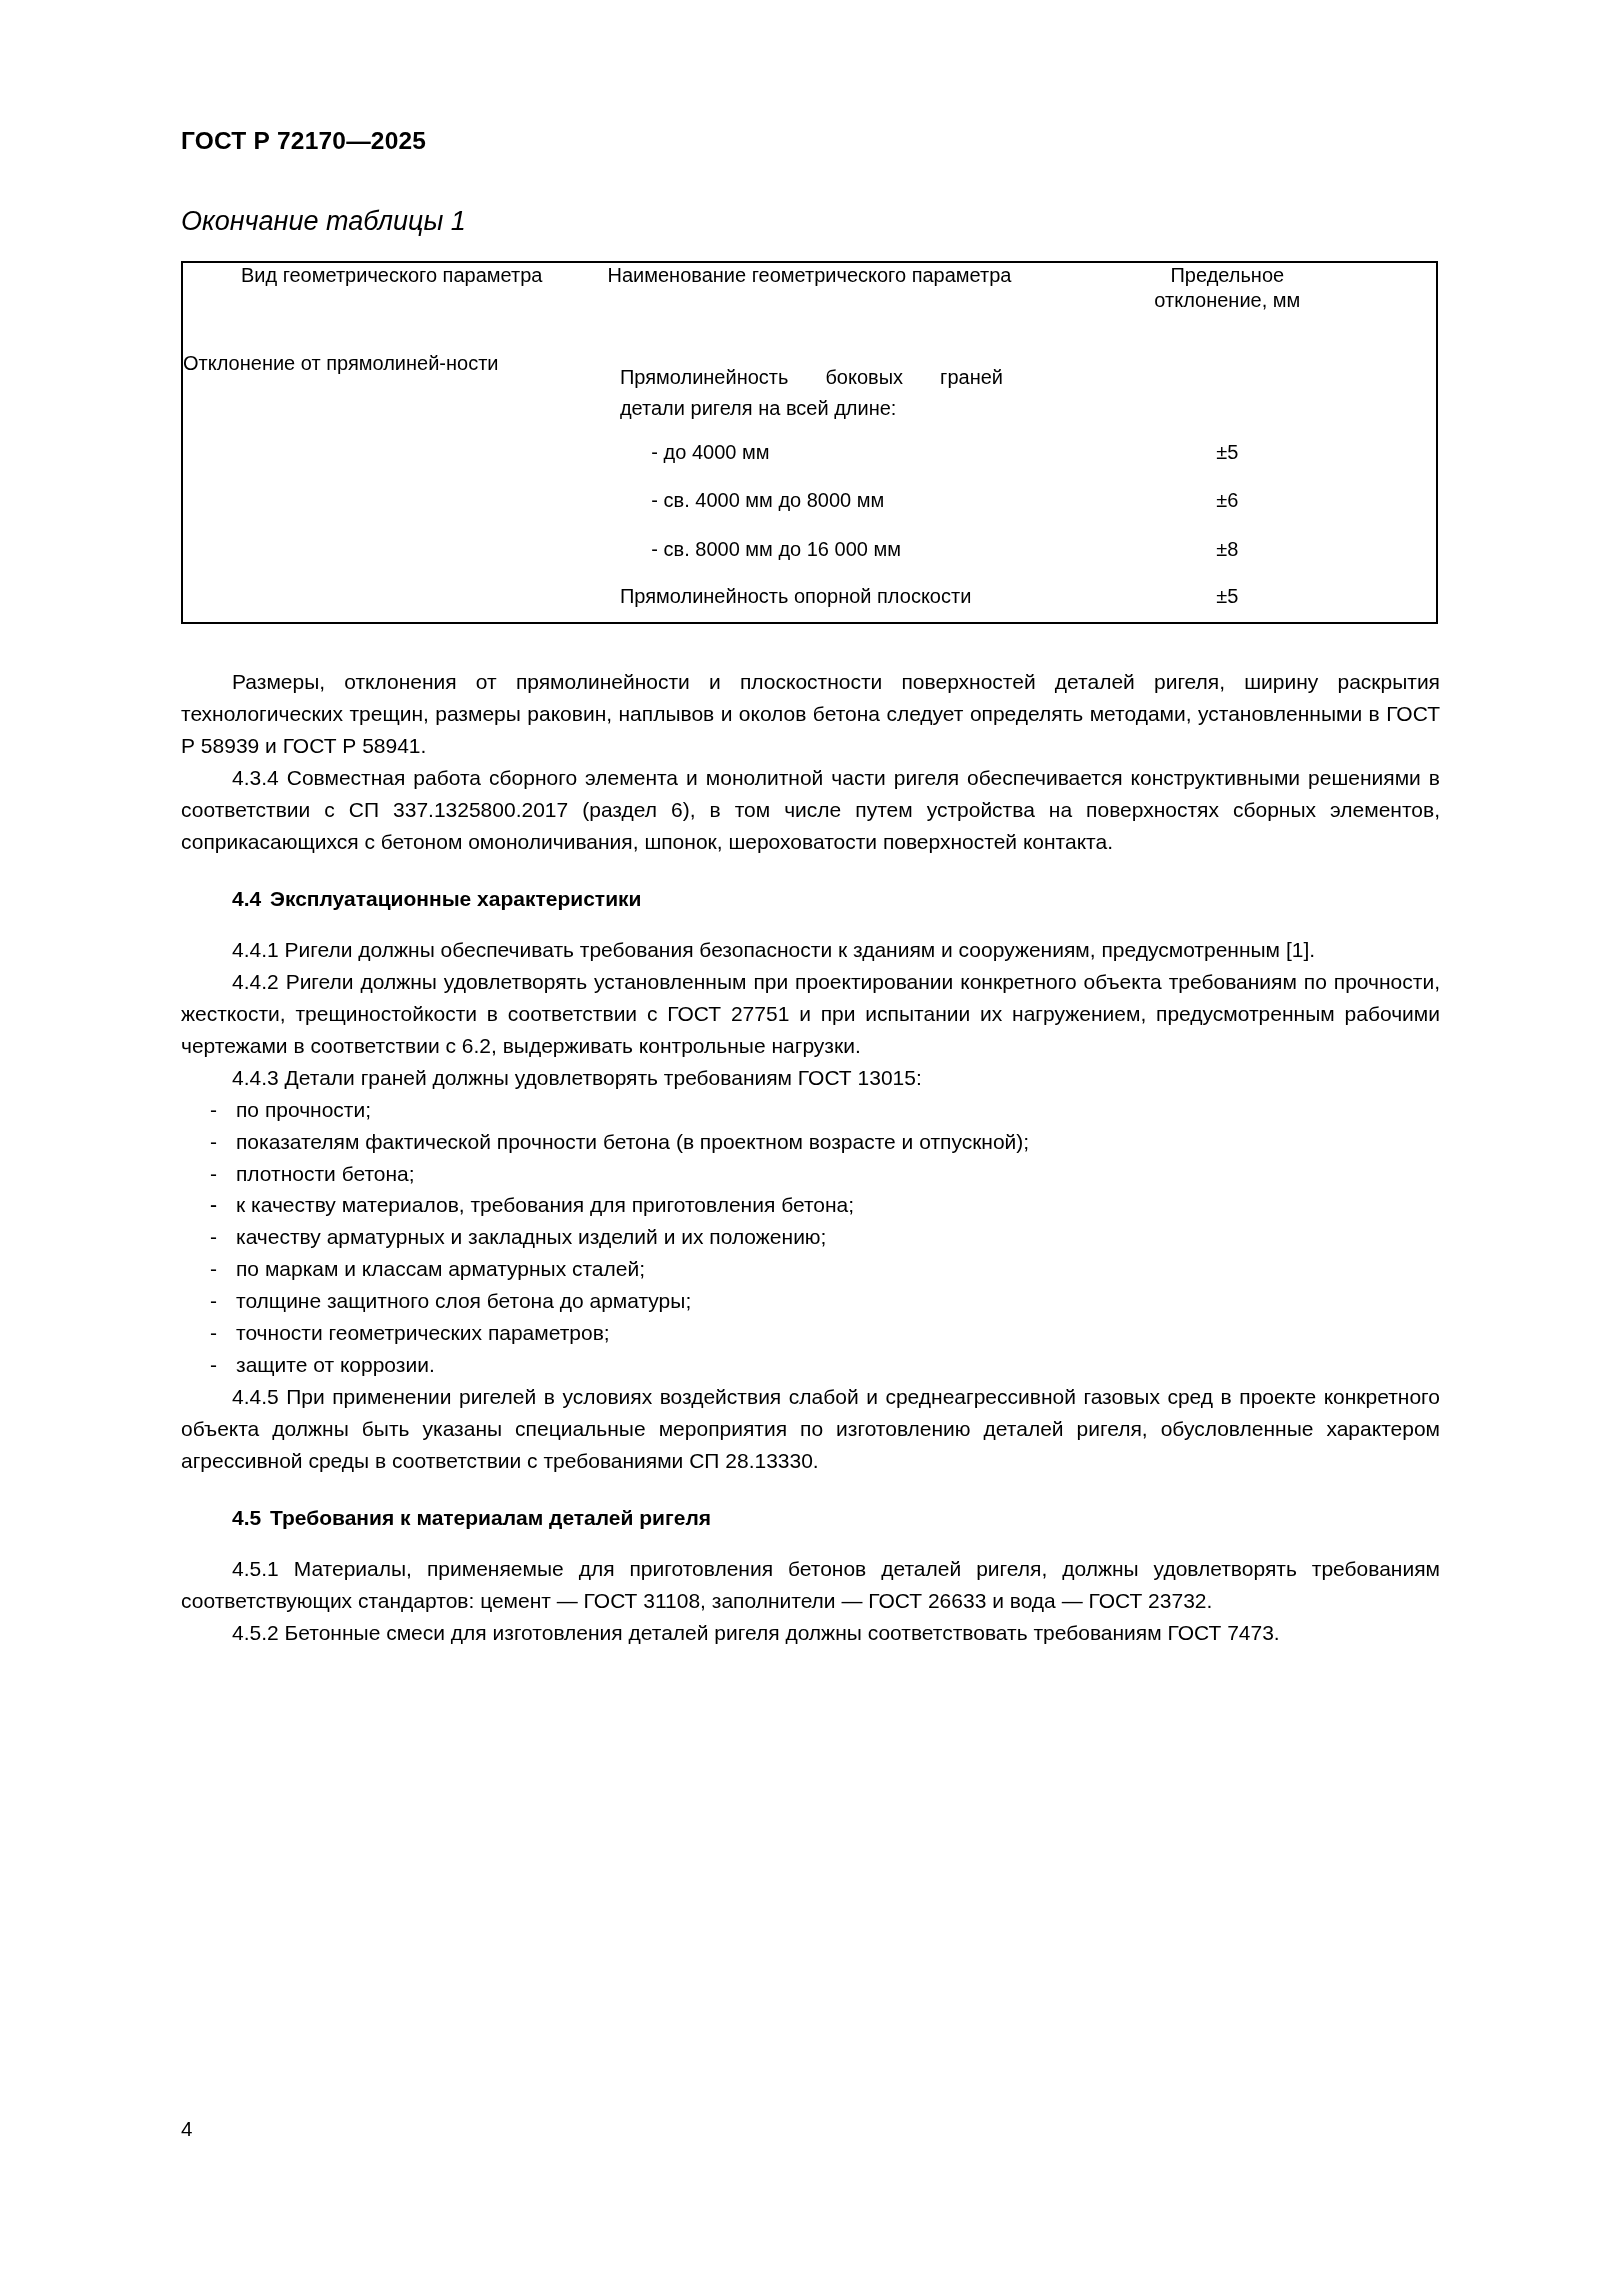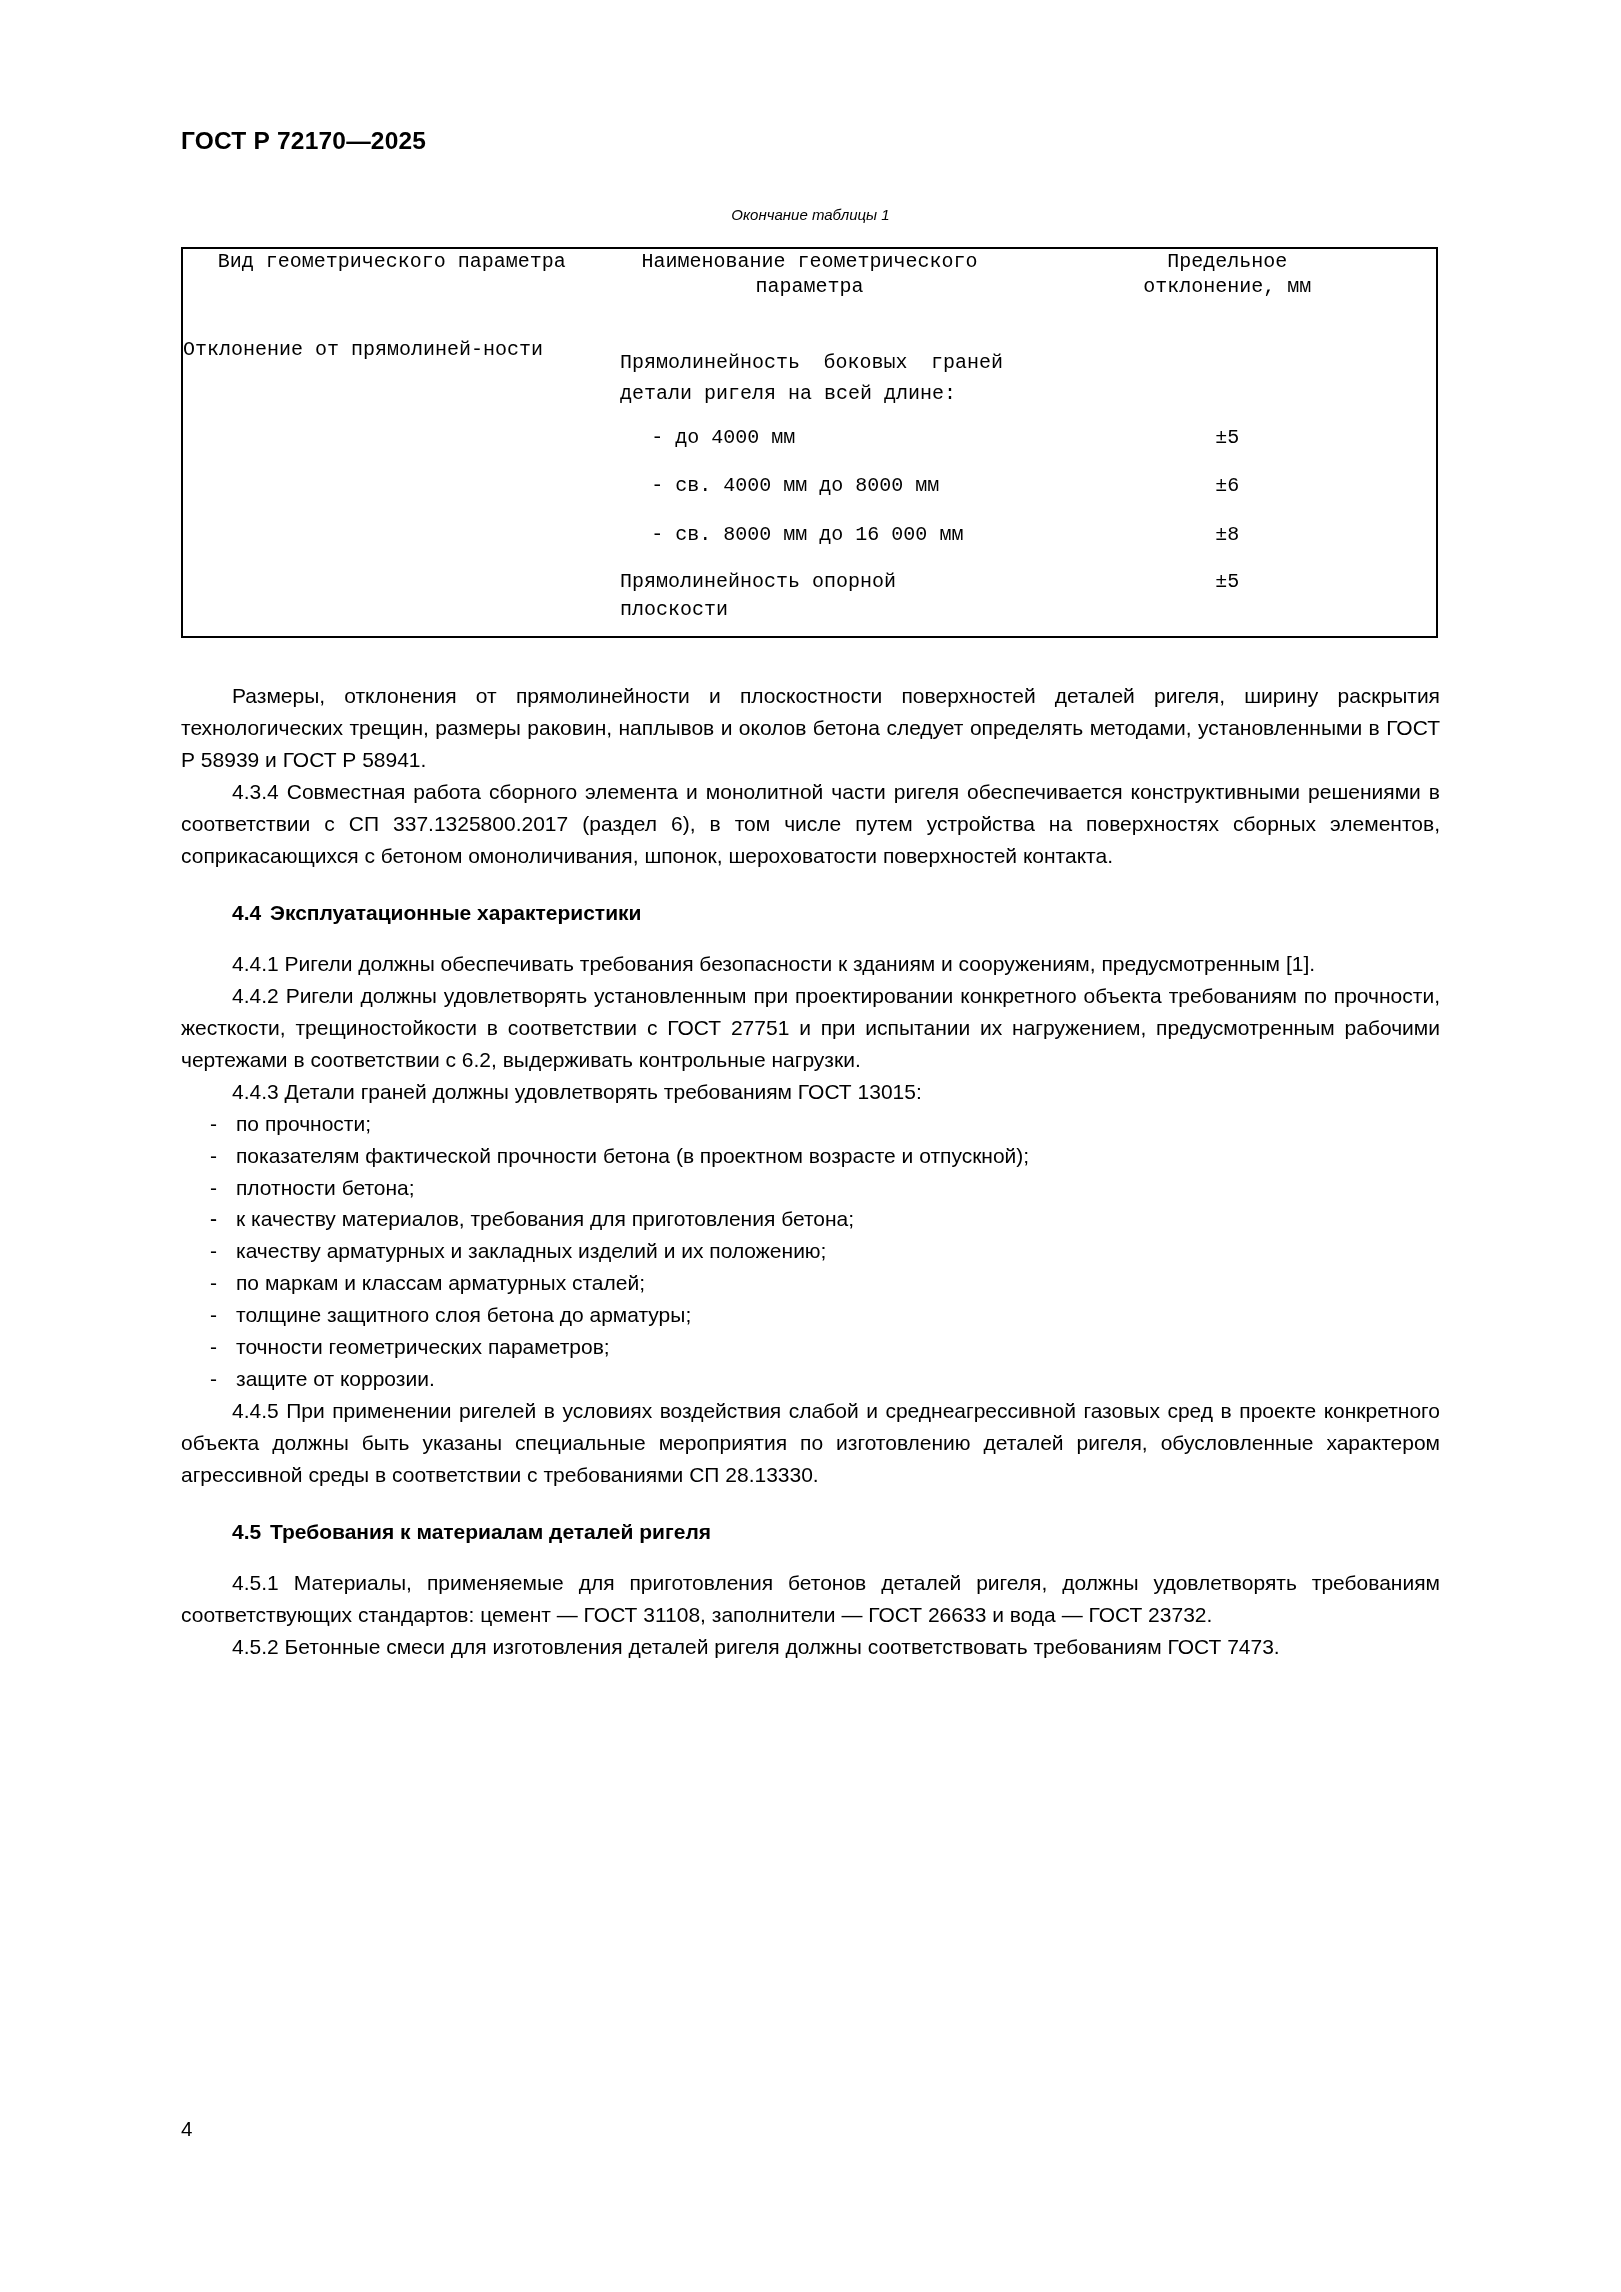--- a/index.html
+++ b/index.html
@@ -34,32 +34,30 @@
   .doc-header {
     font-size: 24.5px;
     font-weight: bold;
     letter-spacing: 0.2px;
     margin: 0 0 51px 0;
   }
 
   
   .table-caption {
     font-style: italic;
-    font-size: 15px;
+    font-size: 27px;
     margin: 0 0 23.5px 0;
-    text-align: center;
   }
 
   
   table.gost {
     border-collapse: collapse;
     width: 1257px;
     table-layout: fixed;
     font-size: 20px;
-    font-family: Liberation Mono, monospace;
   }
   table.gost td, table.gost th {
     border: 0;
     padding: 0;
     vertical-align: top;
     font-weight: normal;
   }
   .tbl-outer {
     border-top: 2.5px solid #000;
     border-bottom: 2.5px solid #000;

